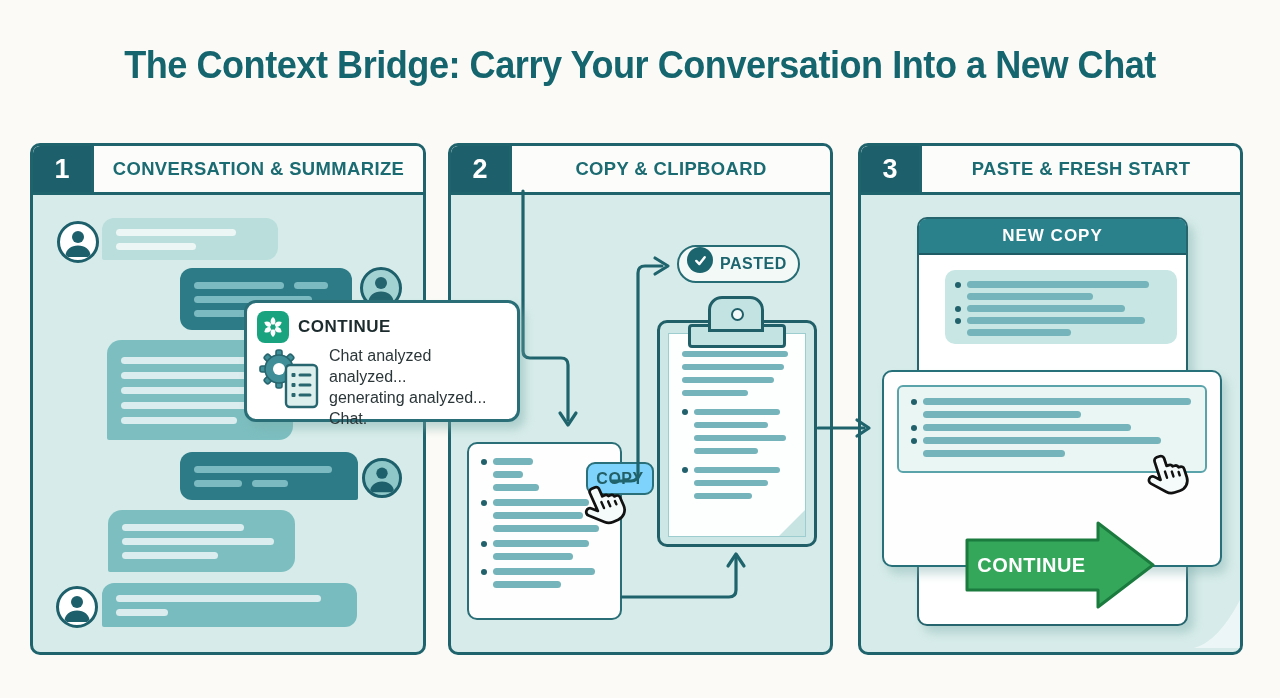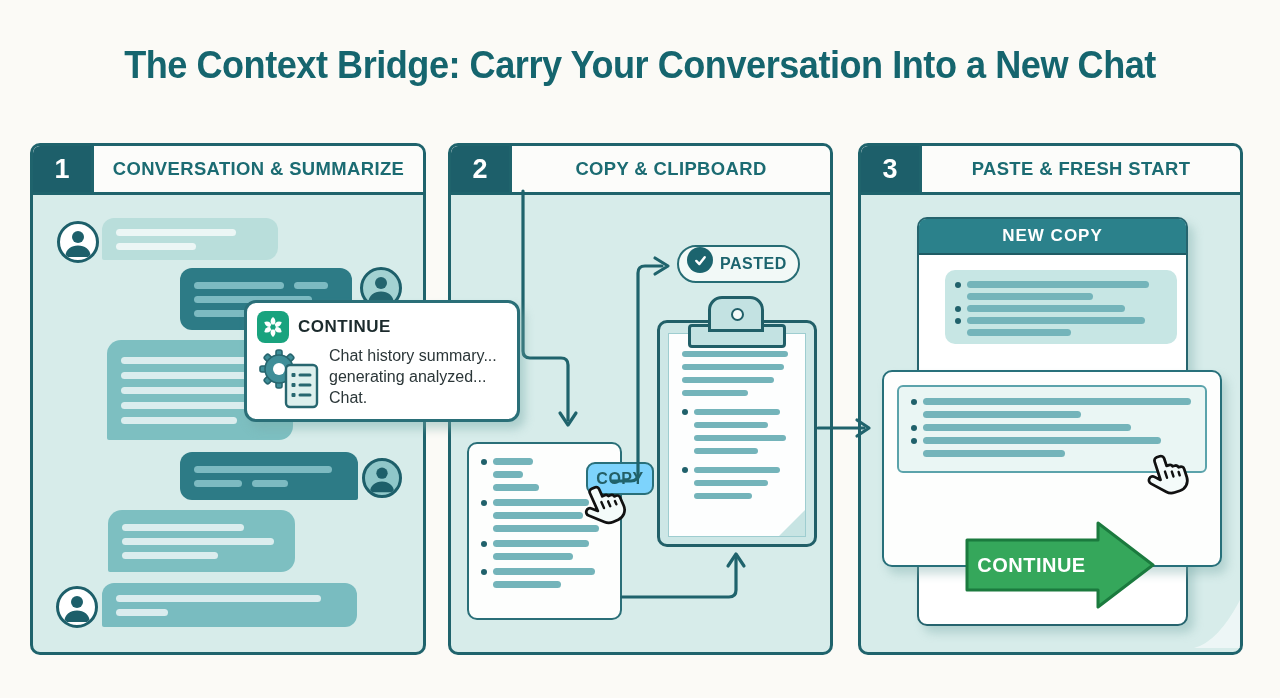--- a/index.html
+++ b/index.html
@@ -426,20 +426,20 @@
                 <rect x="41.5" y="28.5" width="13" height="3" rx="1.5"></rect>
               <rect x="34.5" y="38" width="4" height="4" rx="1"></rect>
                 <rect x="41.5" y="38.5" width="13" height="3" rx="1.5"></rect>
               <rect x="34.5" y="48" width="4" height="4" rx="1"></rect>
                 <rect x="41.5" y="48.5" width="13" height="3" rx="1.5"></rect>
             </g>
           </g>
         </svg>
       </span>
       <div class="popup-lines">
-        <div>Chat history summary...</div>
+        <div>Chat analyzed analyzed...</div>
         <div>generating analyzed...</div>
         <div>Chat.</div>
       </div>
     </div>
   </div>
 
 </div>
 
 </body></html>

